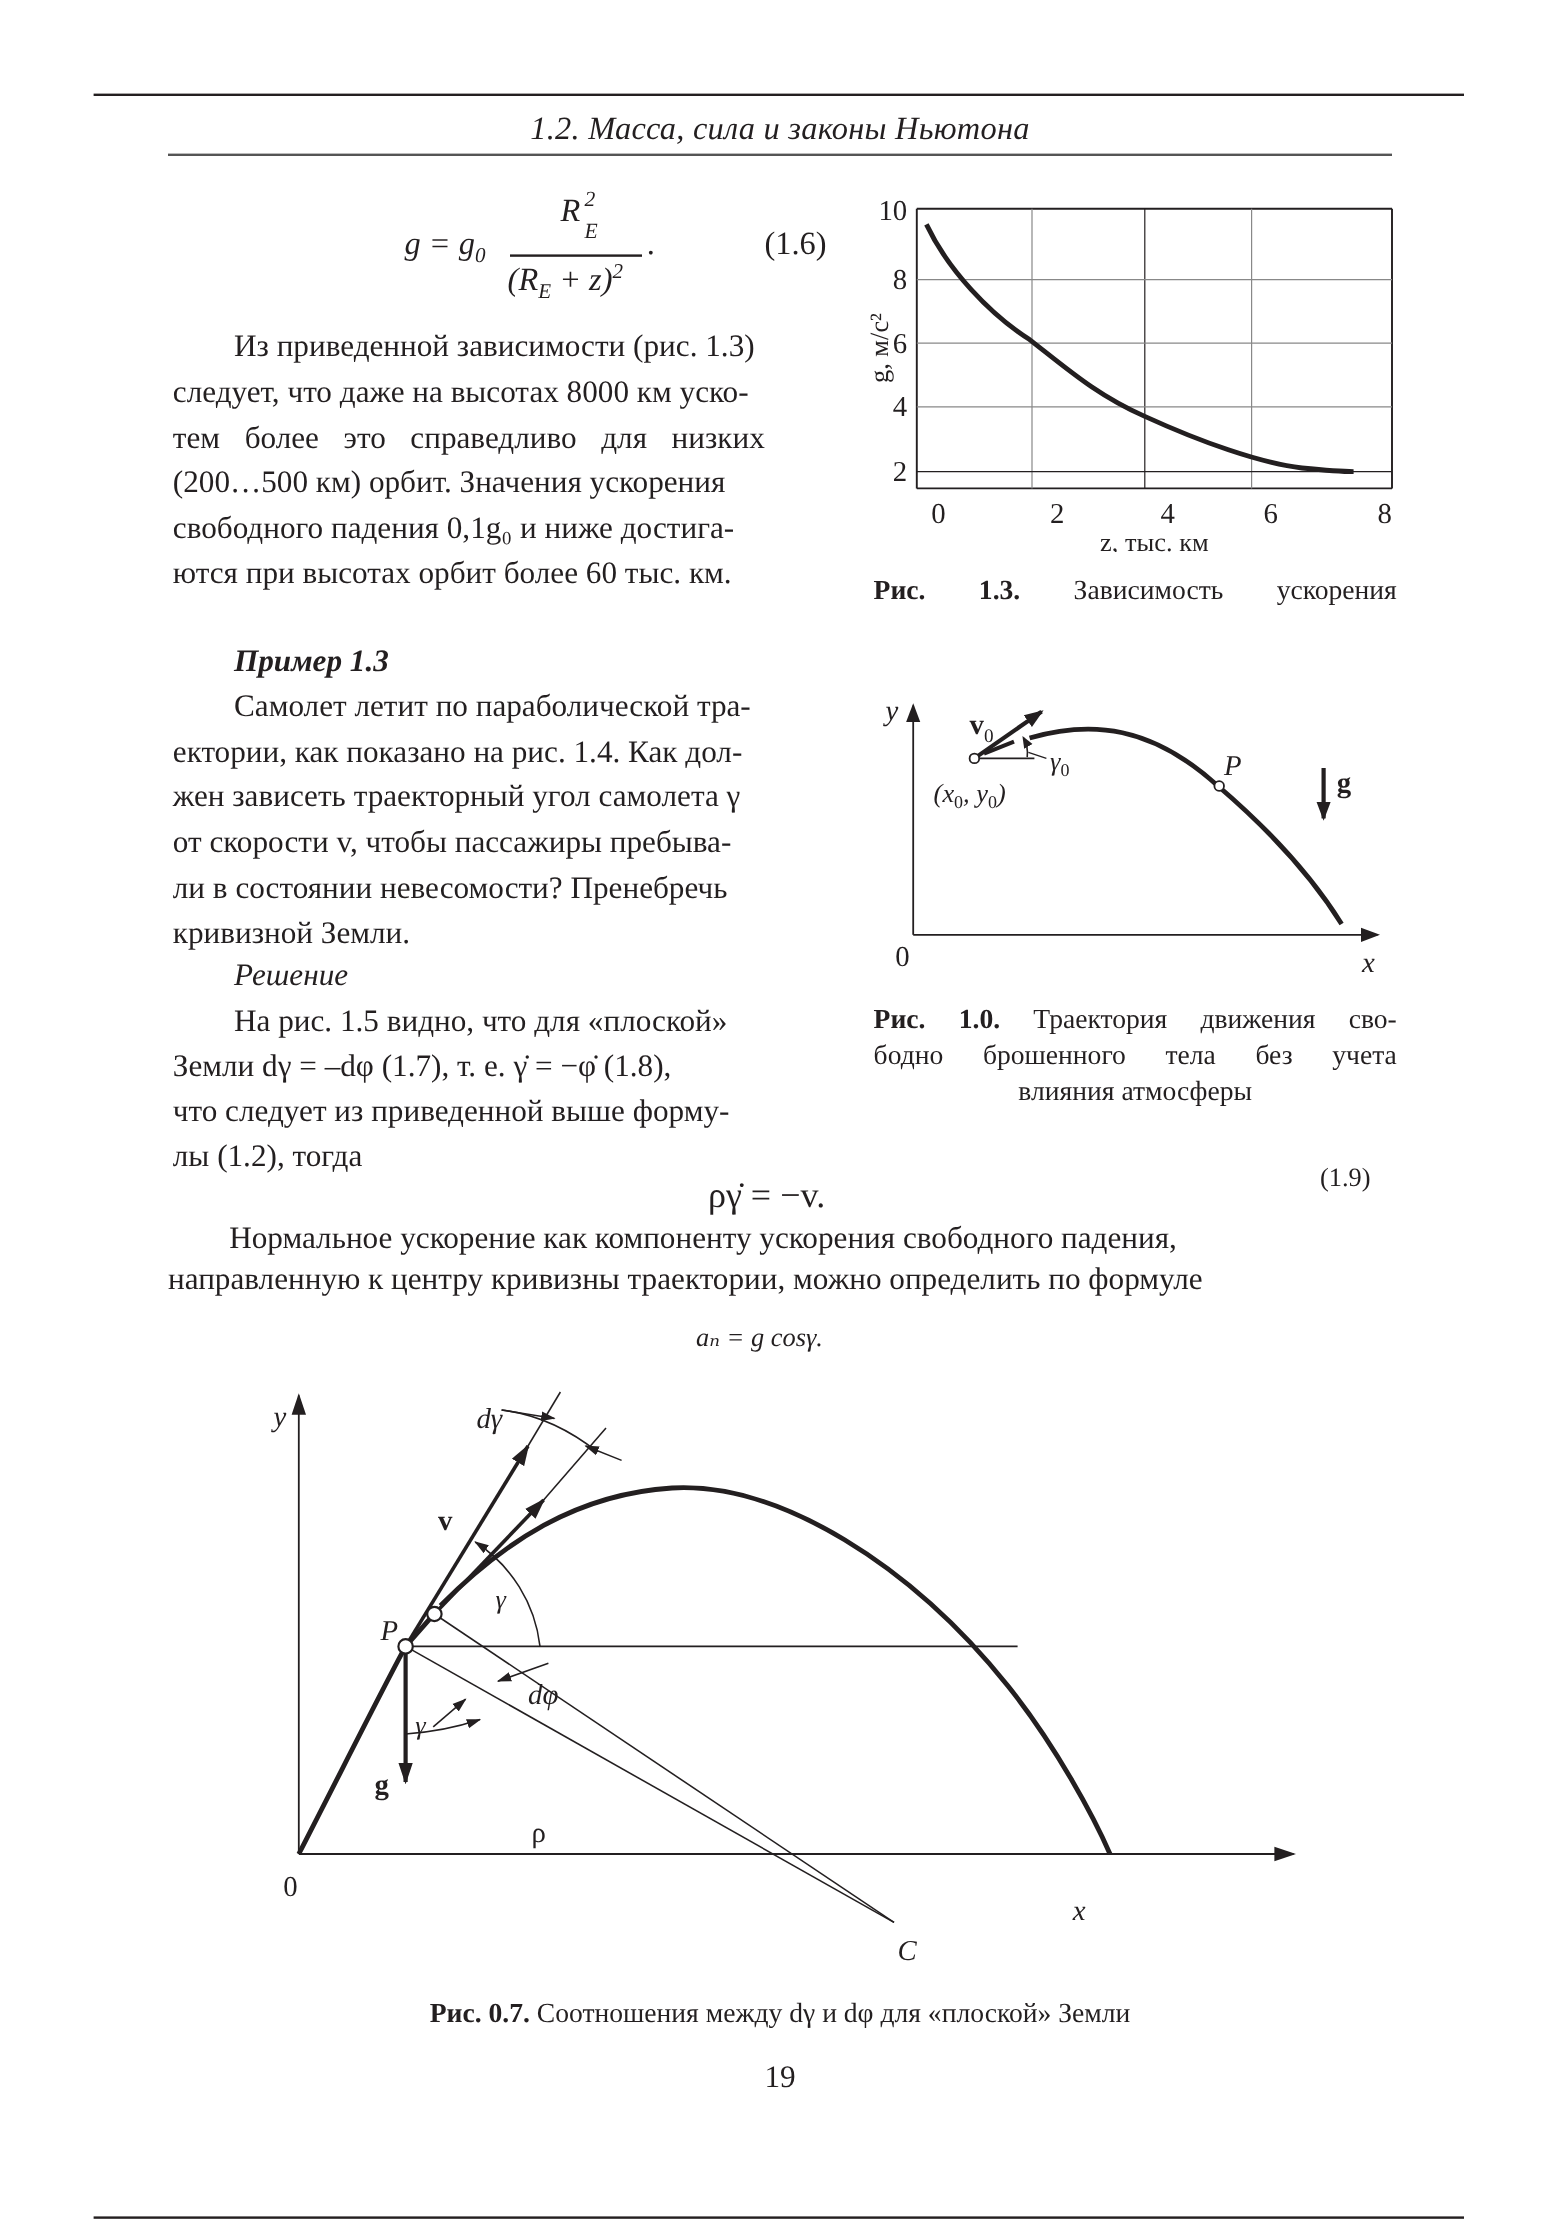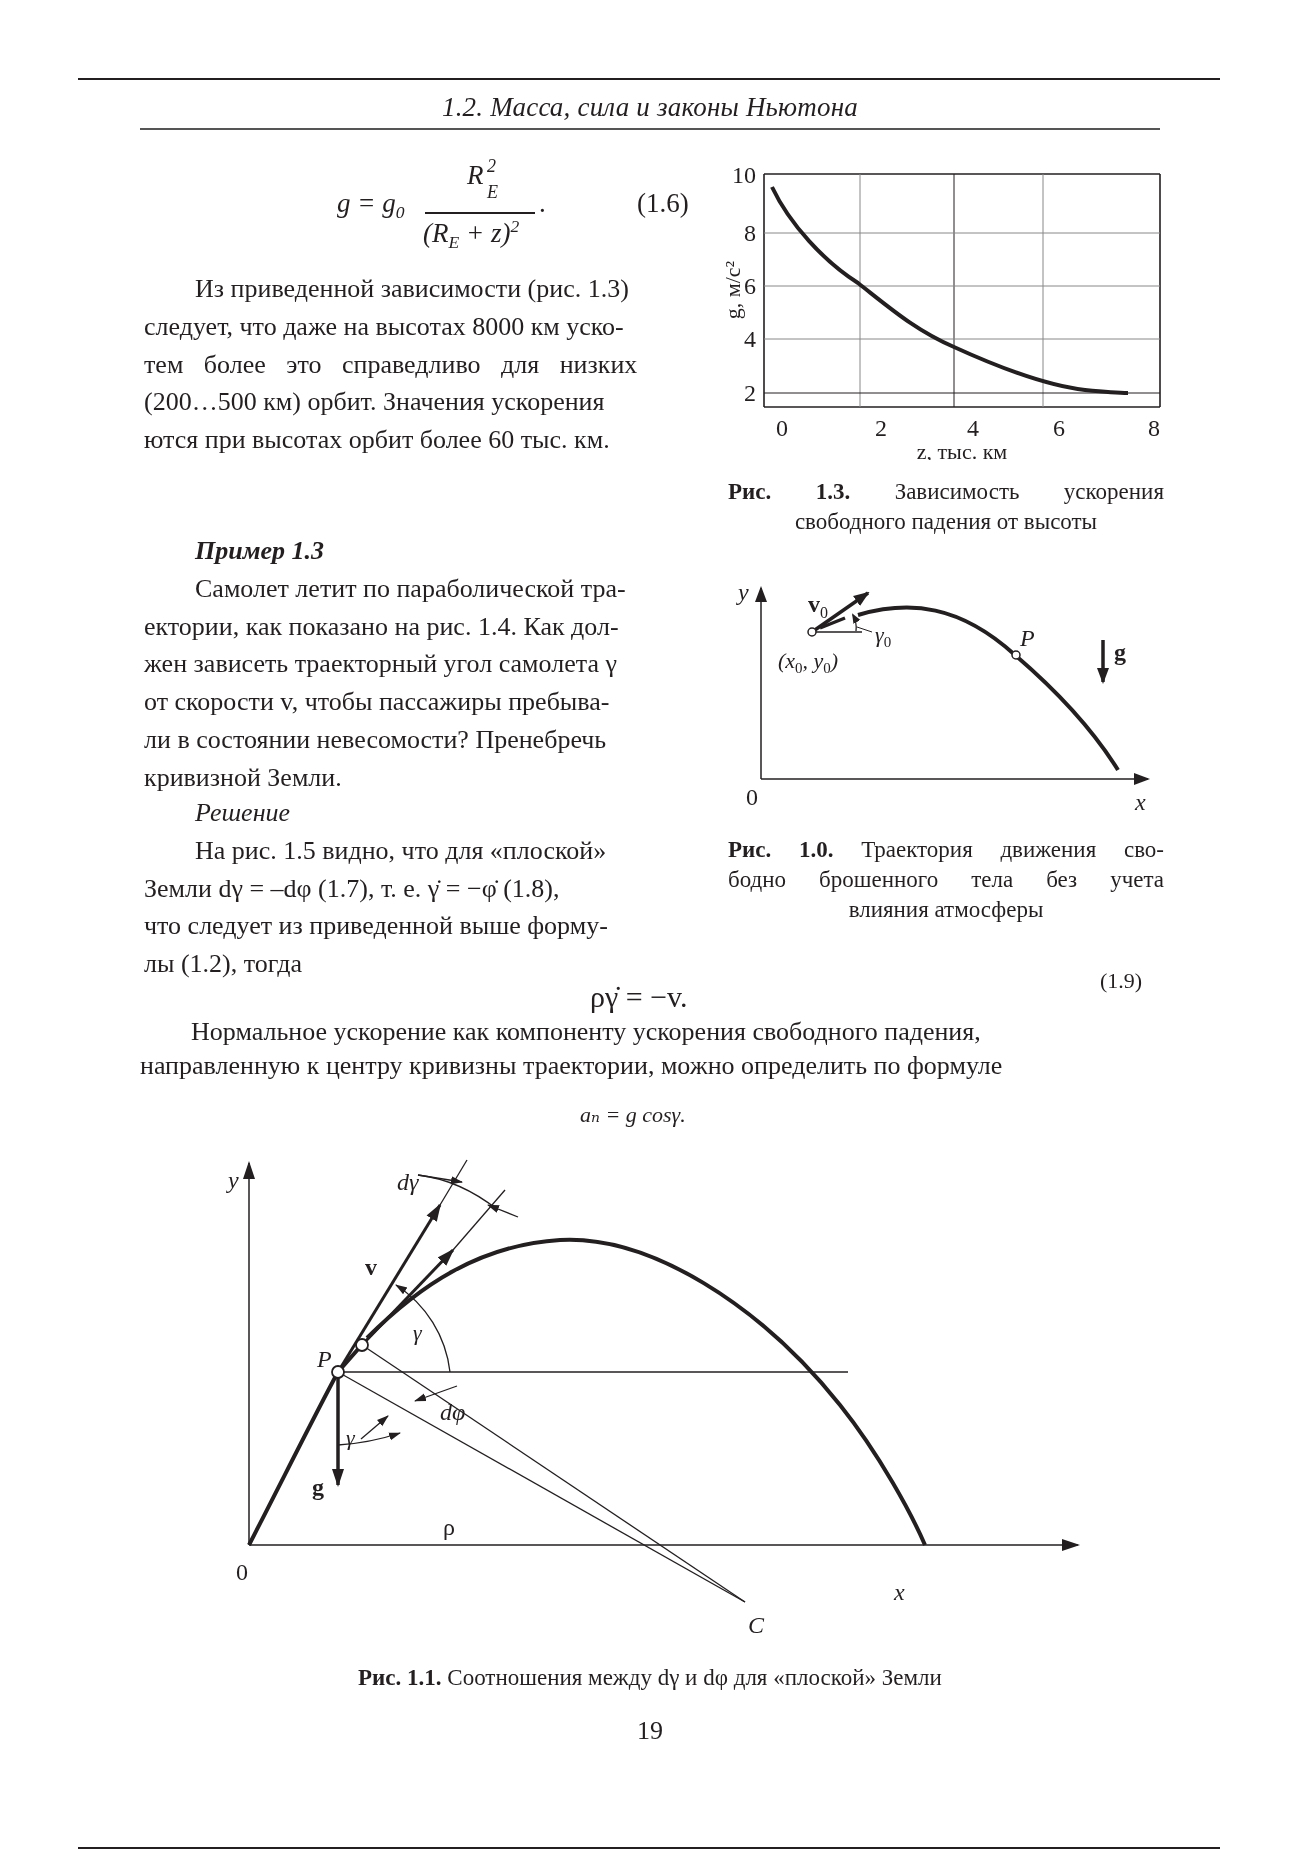--- a/index.html
+++ b/index.html
@@ -32,20 +32,21 @@
   <span class="abs" style="left:86px;top:56px;font-style:italic;"><span>(R</span><sub>E</sub><span> + z)</span><sup>2</sup></span>
   <span class="abs" style="left:202px;top:28px;">.</span>
   <span class="abs" style="left:300px;top:28px;">(1.6)</span>
 </div>
 
 <div class="col" style="top:268px;">
   <p class="ind">Из приведенной зависимости (рис. 1.3)</p>
   <p>следует, что даже на высотах 8000 км уско-</p>
   <p style="word-spacing:14px;">тем более это справедливо для низких</p>
   <p>(200…500 км) орбит. Значения ускорения</p>
+  <p>свободного падения 0,1g₀ и ниже достига-</p>
   <p>ются при высотах орбит более 60 тыс. км.</p>
 </div>
 
 <div class="col" style="top:530px;">
   <p style="font-weight:bold;font-style:italic;text-indent:51px;">Пример 1.3</p>
   <p class="ind">Самолет летит по параболической тра-</p>
   <p>ектории, как показано на рис. 1.4. Как дол-</p>
   <p>жен зависеть траекторный угол самолета γ</p>
   <p>от скорости v, чтобы пассажиры пребыва-</p>
   <p>ли в состоянии невесомости? Пренебречь</p>
@@ -96,21 +97,20 @@
     <text x="253" y="286" text-anchor="middle">4</text>
     <text x="339" y="286" text-anchor="middle">6</text>
     <text x="434" y="286" text-anchor="middle">8</text>
   </g>
   <text x="242" y="309" text-anchor="middle" font-size="22">z, тыс. км</text>
   <text transform="translate(20,140) rotate(-90)" text-anchor="middle" font-size="22">g, м/с²</text>
 </svg>
 
 <div class="cap" style="left:728px;top:477px;width:436px;">
   <div style="text-align:justify;text-align-last:justify;"><b>Рис. 1.3.</b> <span>Зависимость ускорения</span></div>
-  <div class="center">свободного падения от высоты</div>
 </div>
 
 <svg class="abs" style="left:720px;top:560px;" width="460" height="260" viewBox="0 0 460 260">
   <defs>
     <marker id="ah" markerWidth="10" markerHeight="10" refX="8" refY="5" orient="auto" markerUnits="userSpaceOnUse">
         <path d="M0,1 L10,5 L0,9 Z" fill="#231f20"></path>
       </marker>
     <marker id="ahb" markerWidth="16" markerHeight="14" refX="14" refY="7" orient="auto" markerUnits="userSpaceOnUse">
         <path d="M0,1 L16,7 L0,13 Z" fill="#231f20"></path>
       </marker>
@@ -193,18 +193,18 @@
   <text x="213" y="195" font-size="22" font-style="italic">γ</text>
   <text x="117" y="222" font-size="24" font-style="italic">P</text>
   <text x="240" y="275" font-size="24" font-style="italic">dφ</text>
   <text x="146" y="300" font-size="22" font-style="italic">γ</text>
   <text x="112" y="350" font-size="24" font-weight="bold">g</text>
   <text x="243" y="390" font-size="24">ρ</text>
   <text x="548" y="488" font-size="24" font-style="italic">C</text>
 </svg>
 
 <div class="cap center" style="left:140px;top:1663px;width:1020px;">
-  <b>Рис. 1.1.</b> <span>Соотношения между dγ и dφ для «плоской» Земли</span>
+  <b>Рис. 0.7.</b> <span>Соотношения между dγ и dφ для «плоской» Земли</span>
 </div>
 
 <div class="abs" style="left:620px;top:1716px;width:60px;text-align:center;font-size:26px;">19</div>
 
 <div class="rule" style="left:78px;top:1847px;width:1142px;height:2px;"></div>
 
 </body></html>

